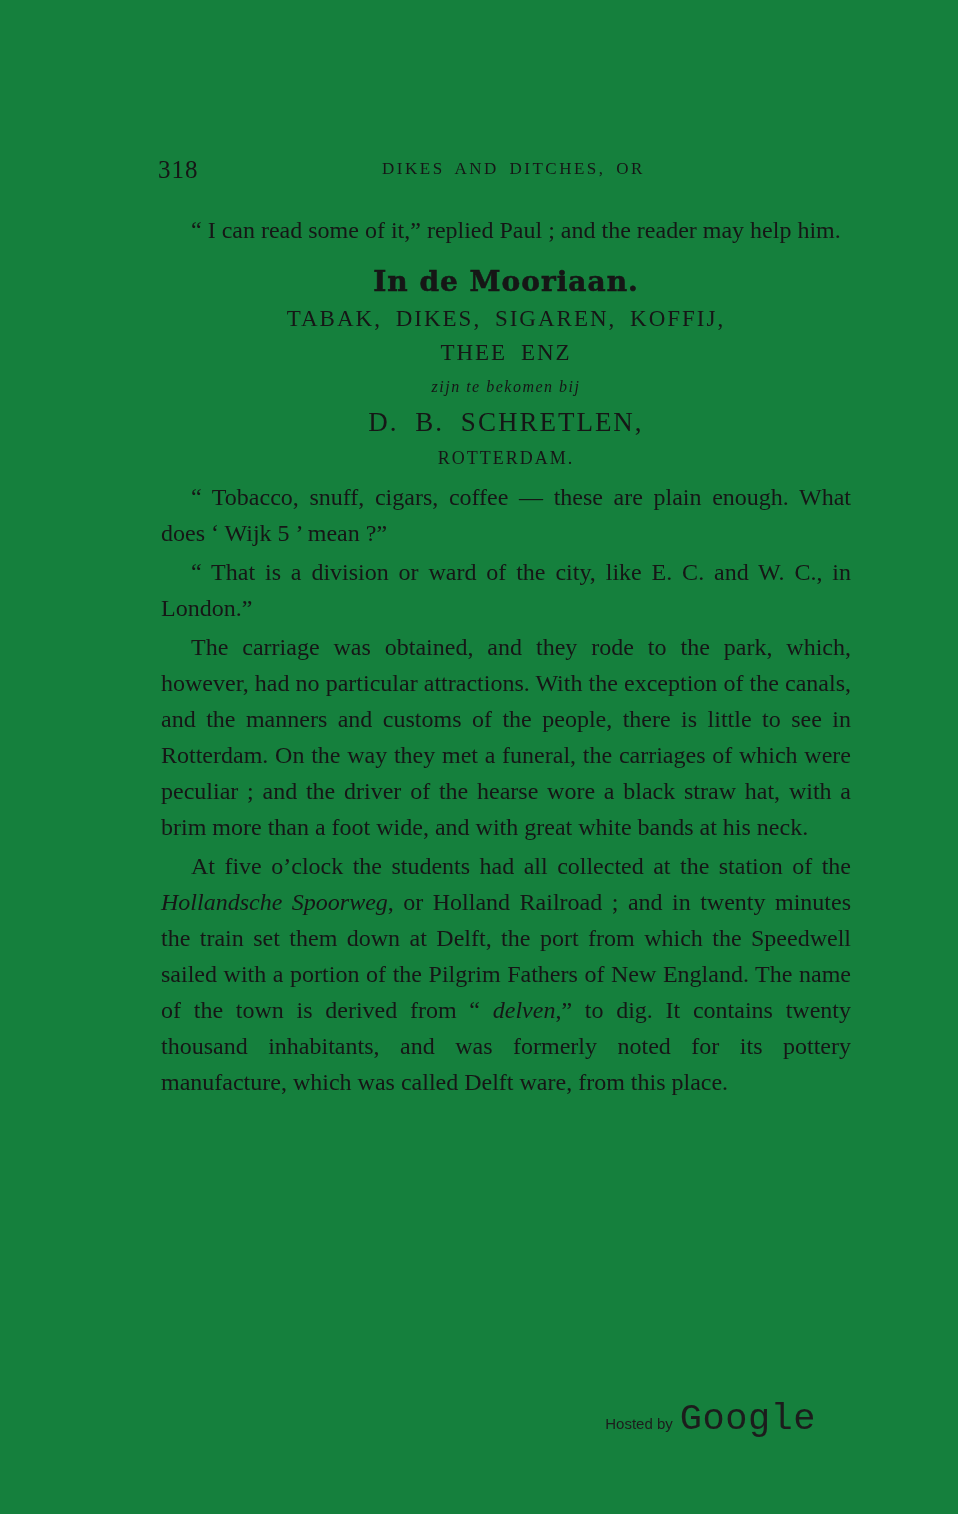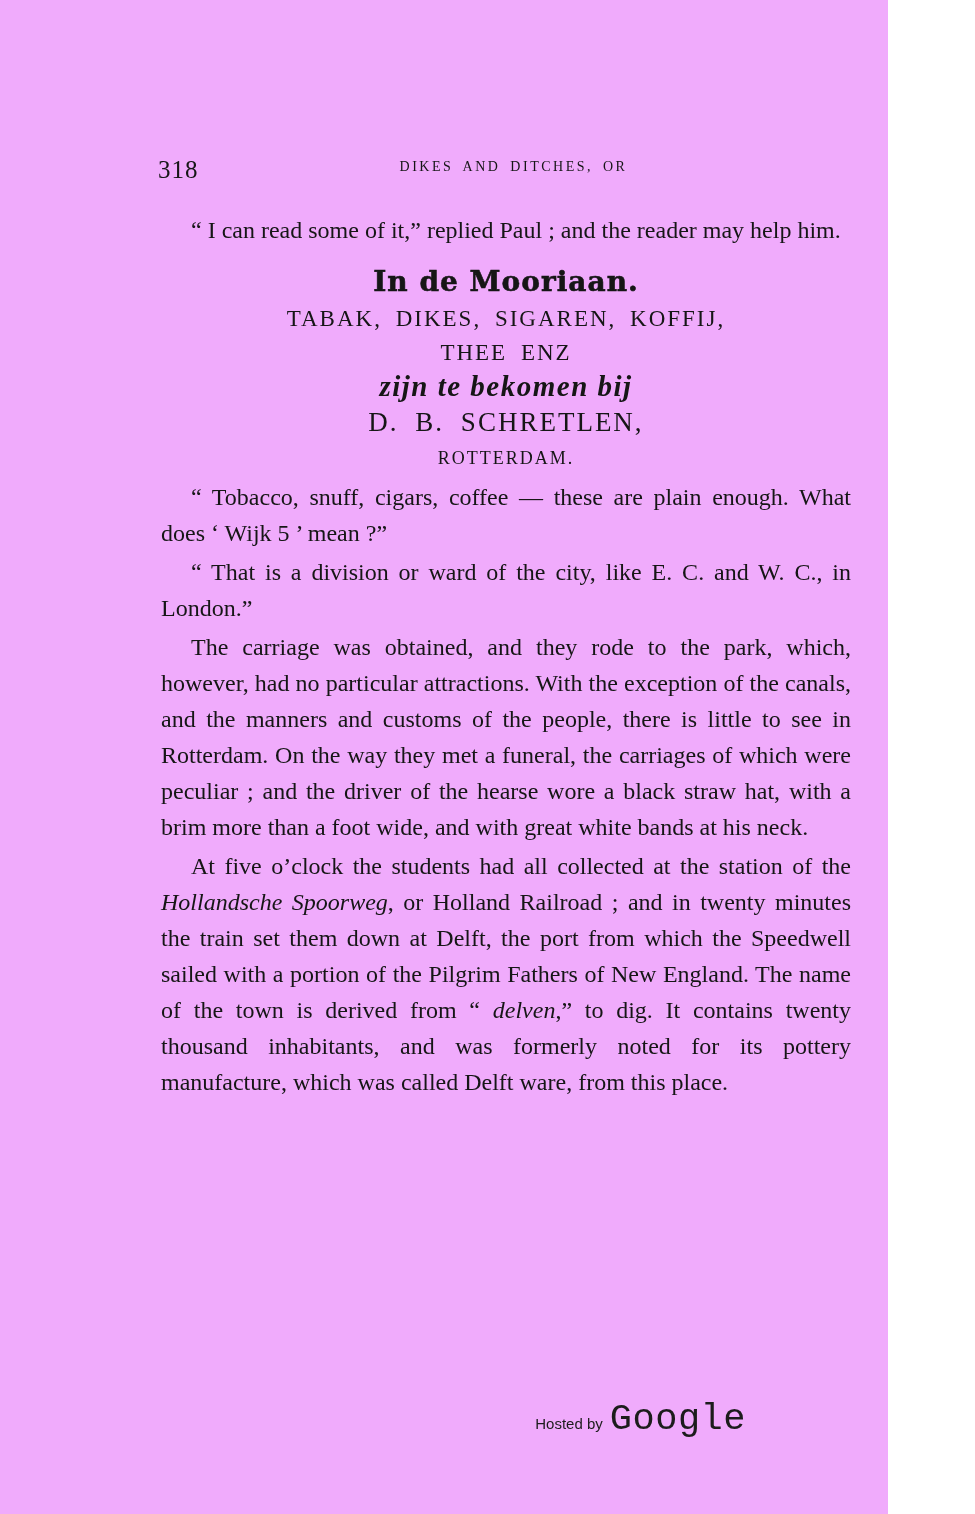--- a/index.html
+++ b/index.html
@@ -1,20 +1,20 @@
 <!DOCTYPE html>
 <html><head>
 <meta charset="utf-8">
 <style>
   html, body { margin: 0; padding: 0; background: #ffffff; }
   .page {
     position: relative;
-    width: 888px;
+    width: 958px;
     height: 1514px;
-    background: #f0abfc;
+    background: #15803d;
     color: #161616;
     font-family: "Liberation Serif", serif;
     overflow: hidden;
   }
   .text-block {
     position: absolute;
     left: 158px;
     top: 156px;
     width: 696px;
   }
@@ -29,21 +29,21 @@
     top: 0;
     font-size: 25px;
     letter-spacing: 1px;
   }
   .running-title {
     position: absolute;
     left: 15px;
     right: 0;
     top: 3px;
     text-align: center;
-    font-size: 14px;
+    font-size: 17px;
     letter-spacing: 2.5px;
     word-spacing: 4px;
   }
   p.body-p {
     margin: 3px;
     font-size: 24px;
     line-height: 36px;
     text-align: justify;
     text-indent: 30px;
   }
@@ -57,21 +57,21 @@
     font-family: "DejaVu Serif", serif;
     font-weight: 700;
     font-size: 28px;
     line-height: 40px;
     letter-spacing: 1px;
     -webkit-text-stroke: 0.6px #161616;
   }
   .ad-deze   { font-size: 25px; line-height: 35px; }
   .ad-tabak  { font-size: 23px; line-height: 34px; letter-spacing: 2px; word-spacing: 6px; }
   .ad-thee   { font-size: 23px; line-height: 33px; letter-spacing: 2px; word-spacing: 6px; }
-  .ad-zijn   { font-size: 29px; line-height: 35px; font-style: italic; letter-spacing: 1.5px; font-weight: bold; }
+  .ad-zijn   { font-size: 16px; line-height: 35px; font-style: italic; letter-spacing: 1.5px; }
   .ad-name   { font-size: 27px; line-height: 36px; letter-spacing: 2px; word-spacing: 8px; }
   .ad-street { font-size: 25px; line-height: 35px; letter-spacing: 1px; }
   .ad-city   { font-size: 18px; line-height: 36px; letter-spacing: 2px; font-family: Liberation Serif, serif; }
   .italic { font-style: italic; }
   .watermark {
     position: absolute;
     right: 142px;
     bottom: 74px;
     display: flex;
     align-items: baseline;

